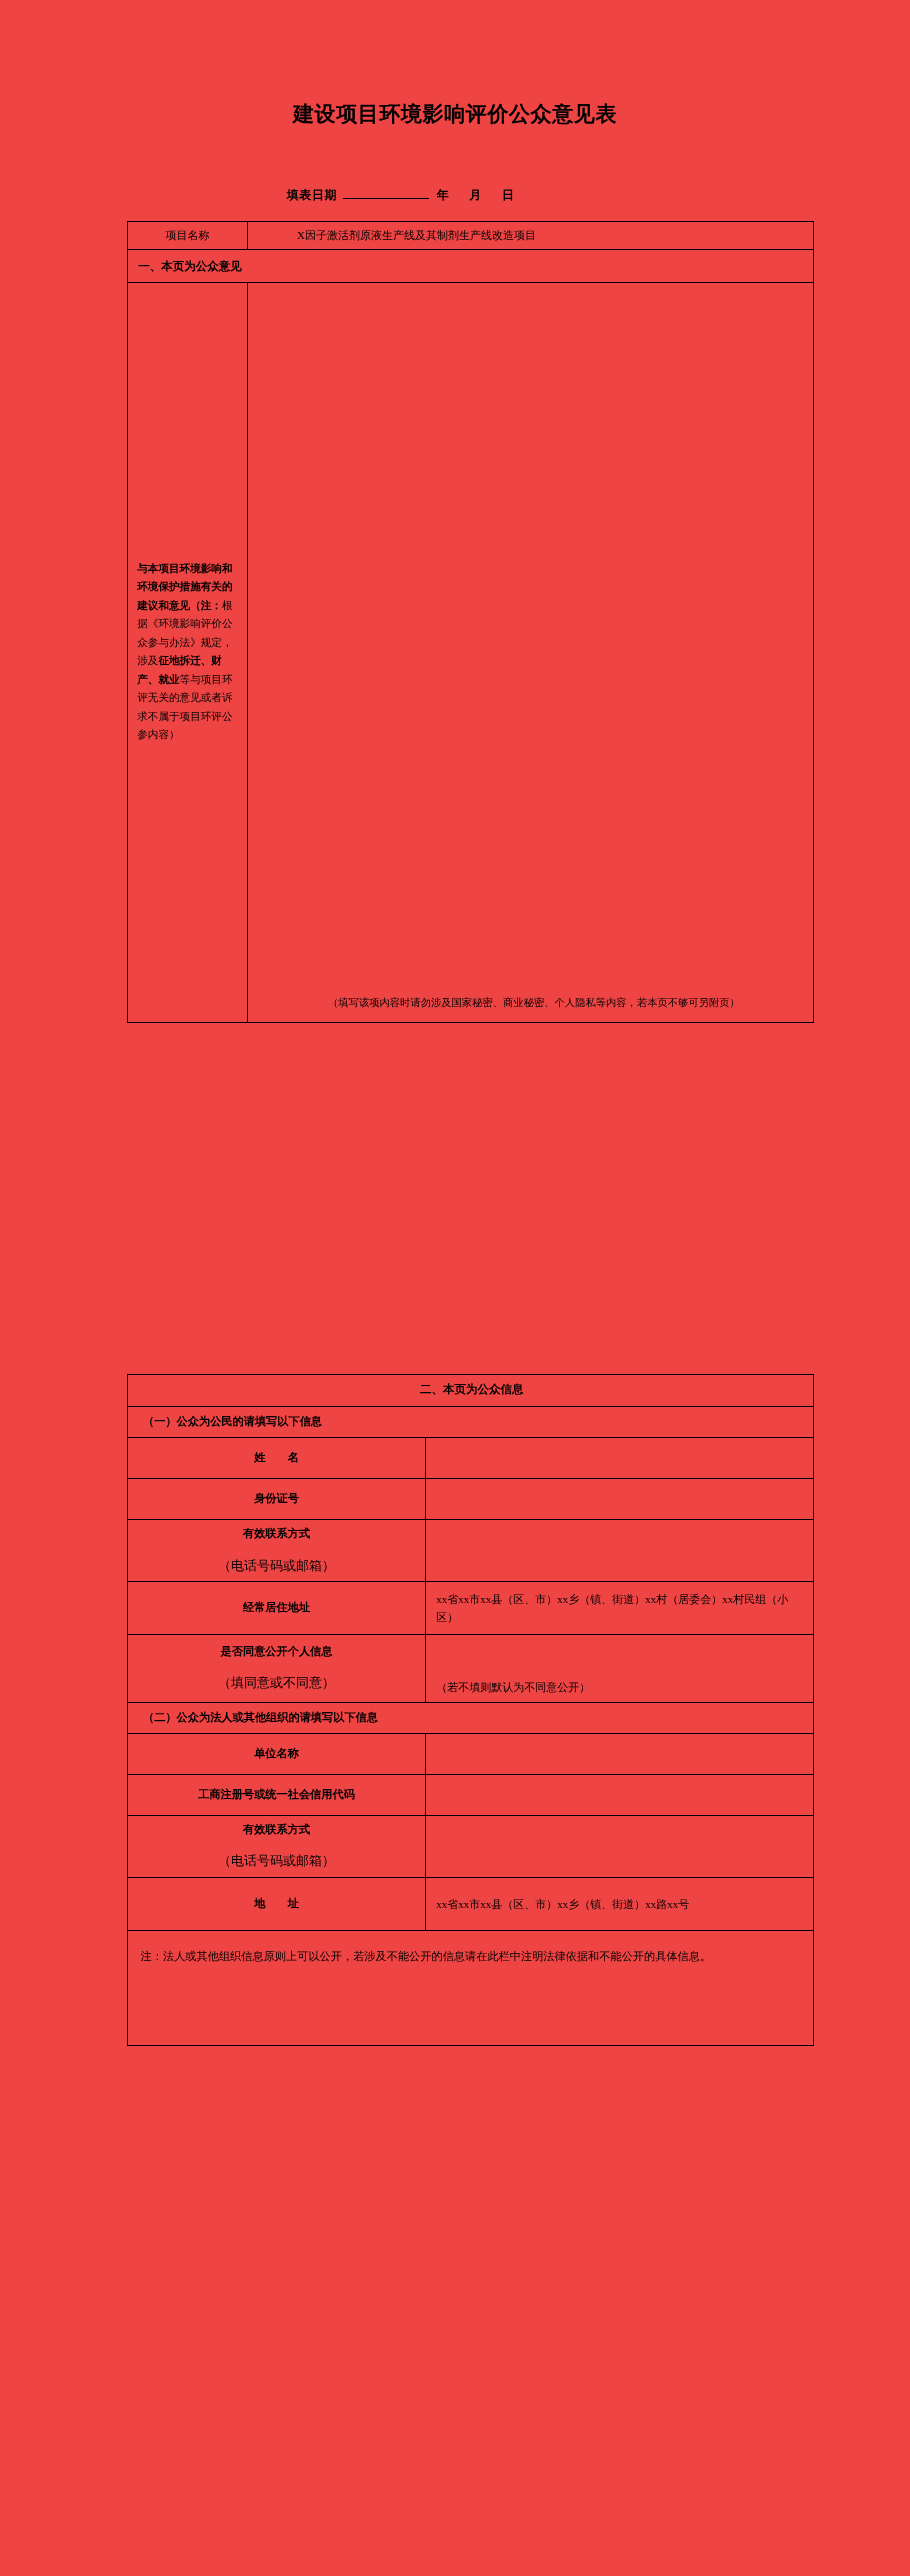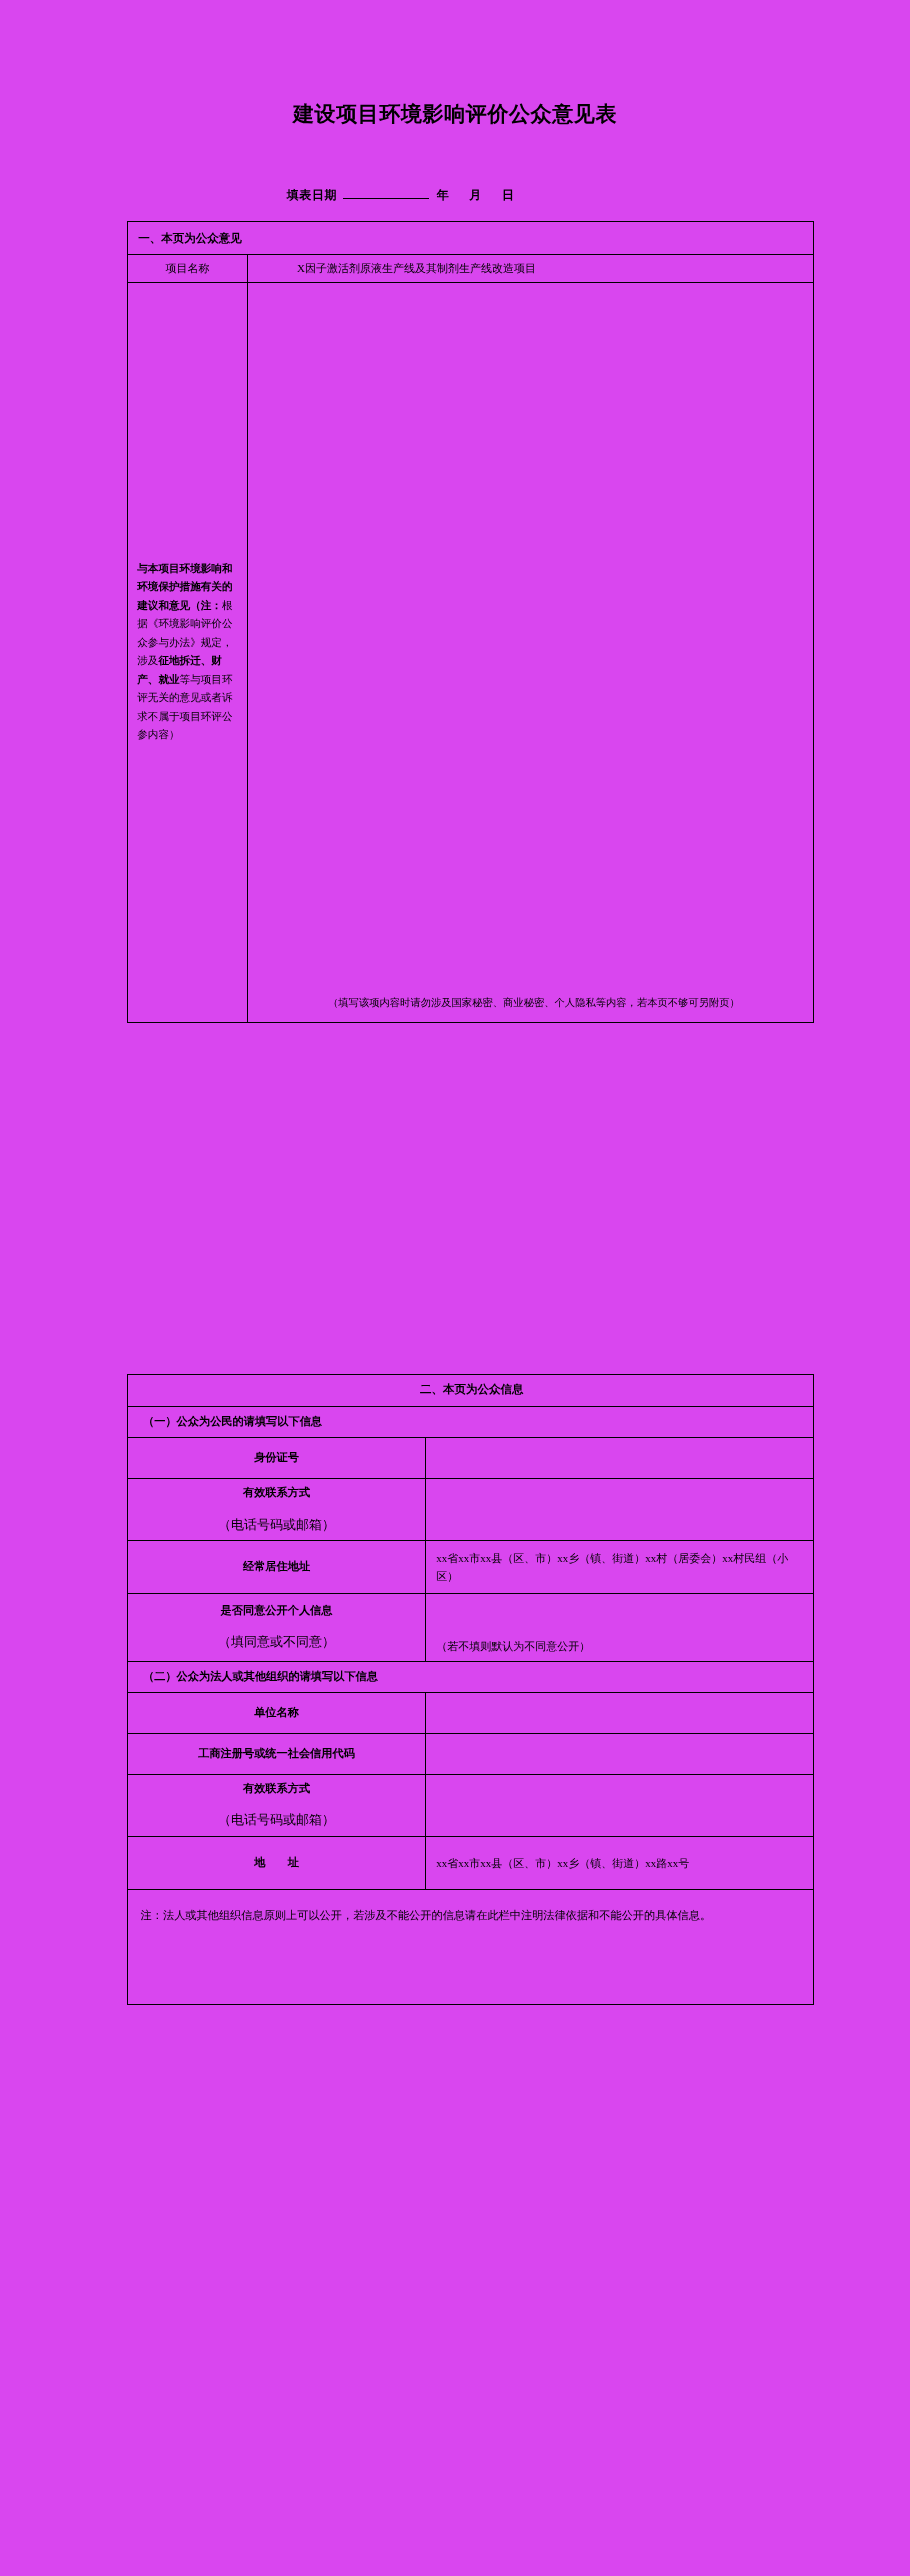--- a/index.html
+++ b/index.html
@@ -11,21 +11,21 @@
     width: 910px;
     height: 2576px;
     font-family: "Liberation Serif", "DejaVu Serif", serif;
     color: #000000;
     position: relative;
   }
   .page {
     position: relative;
     width: 910px;
     height: 2576px;
-    background: #d946ef;
+    background: #ef4444;
     box-sizing: border-box;
   }
 
   
   .doc-title {
     position: absolute;
     left: 0;
     top: 100px;
     width: 910px;
     text-align: center;
@@ -193,25 +193,25 @@
     <span class="unit">日</span>
   </div>
 
   <table class="tbl" id="table1">
     <colgroup>
       <col style="width:120px">
       <col style="width:566px">
     </colgroup>
     <tbody>
       <tr>
-        <td class="section-head" colspan="2">一、本页为公众意见</td>
-      </tr>
-      <tr>
         <td class="cell-label">项目名称</td>
         <td class="cell-project-name">X因子激活剂原液生产线及其制剂生产线改造项目</td>
+      </tr>
+      <tr>
+        <td class="section-head" colspan="2">一、本页为公众意见</td>
       </tr>
       <tr>
         <td class="opinion-left">
           <b>与本项目环境影响和环境保护措施有关的建议和意见（注：</b><span class="normal">根据《环境影响评价公众参与办法》规定，涉及</span><b>征地拆迁、财产、就业</b><span class="normal">等与项目环评无关的意见或者诉求不属于项目环评公参内容）</span>
         </td>
         <td class="opinion-right">
           <div class="opinion-note">（填写该项内容时请勿涉及国家秘密、商业秘密、个人隐私等内容，若本页不够可另附页）</div>
         </td>
       </tr>
     </tbody>
@@ -224,20 +224,24 @@
     </colgroup>
     <tbody>
       <tr>
         <td class="section-head" colspan="2">二、本页为公众信息</td>
       </tr>
       <tr>
         <td class="sub-head" colspan="2">（一）公众为公民的请填写以下信息</td>
       </tr>
 
       <tr class="r-h60">
+        <td class="rowlabel">姓　　名</td>
+        <td class="value"></td>
+      </tr>
+      <tr class="r-h60">
         <td class="rowlabel">身份证号</td>
         <td class="value"></td>
       </tr>
       <tr class="r-h80">
         <td class="rowlabel">
           <span>有效联系方式</span>
           <span class="sub">（电话号码或邮箱）</span>
         </td>
         <td class="value"></td>
       </tr>

